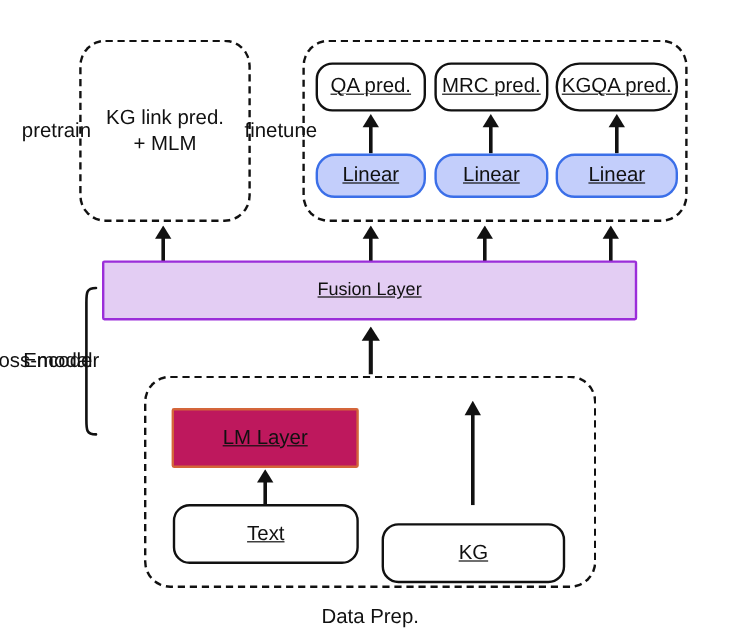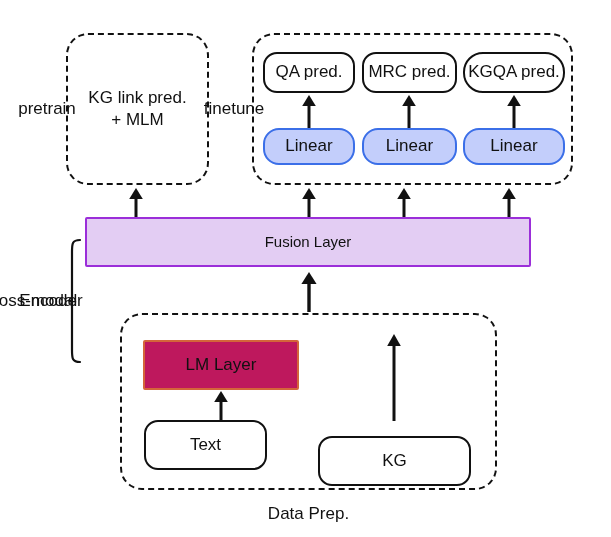--- a/index.html
+++ b/index.html
@@ -31,20 +31,21 @@
   .node {
     border: 2.2px solid #111111;
     border-radius: 12px;
     background: #ffffff;
     display: flex;
     align-items: center;
     justify-content: center;
     text-align: center;
     color: #111111;
     line-height: 1.18;
+    text-decoration: underline;
   }
   .node.pill { border-radius: 14px; }
 
   .node-linear {
     border-color: #3b6fe8;
     background: #c3cefb;
     border-radius: 16px;
   }
   .node-fusion {
     border: 2.4px solid #9b2ed9;
@@ -193,21 +194,21 @@
     </svg>
   </div>
 
   <div class="abs arrow" style="left:384px; top:334px; width:20px; height:87px;">
     <svg width="20" height="87" viewBox="0 0 20 87">
       <line x1="10" y1="87" x2="10" y2="9" stroke="#111111" stroke-width="3"></line>
       <polygon points="10,0 3.2,12 16.8,12" fill="#111111"></polygon>
     </svg>
   </div>
 
-  <div class="abs node pill t-17" style="left:144px; top:420px; width:123px; height:50px;">
+  <div class="abs node pill t-17" style="left:144px; top:420px; width:155px; height:50px;">
     <span>Text</span>
   </div>
 
   <div class="abs node pill t-17" style="left:318px; top:420px; width:153px; height:50px;margin-top:16px;">
     <span>KG</span>
   </div>
 
 </div>
 
 </body></html>

